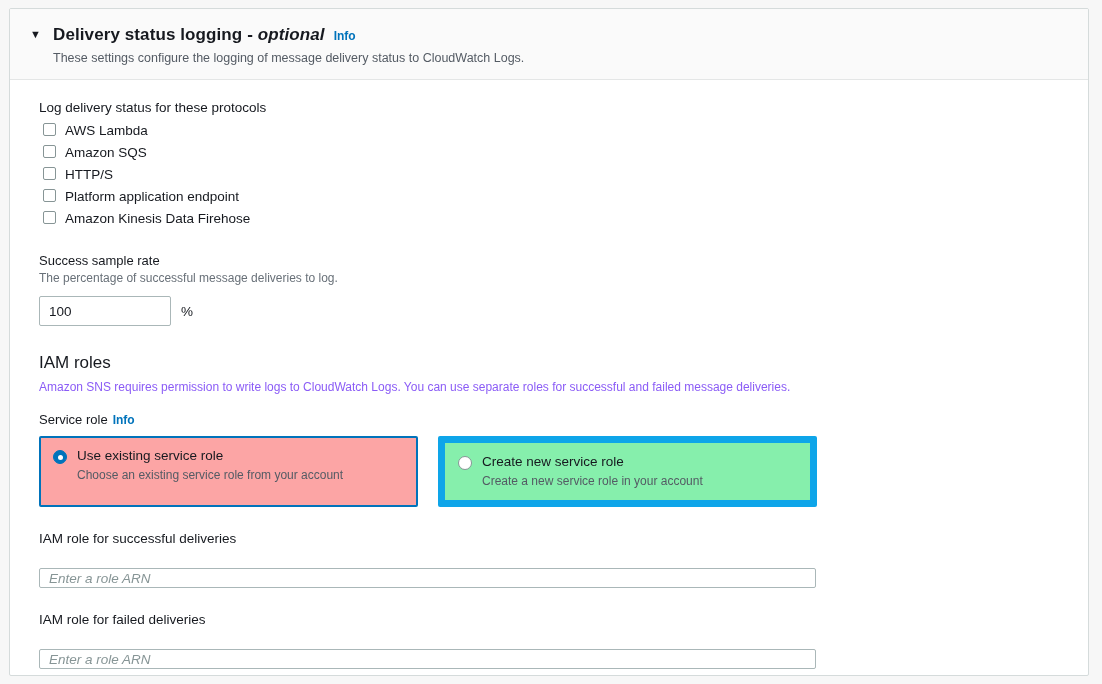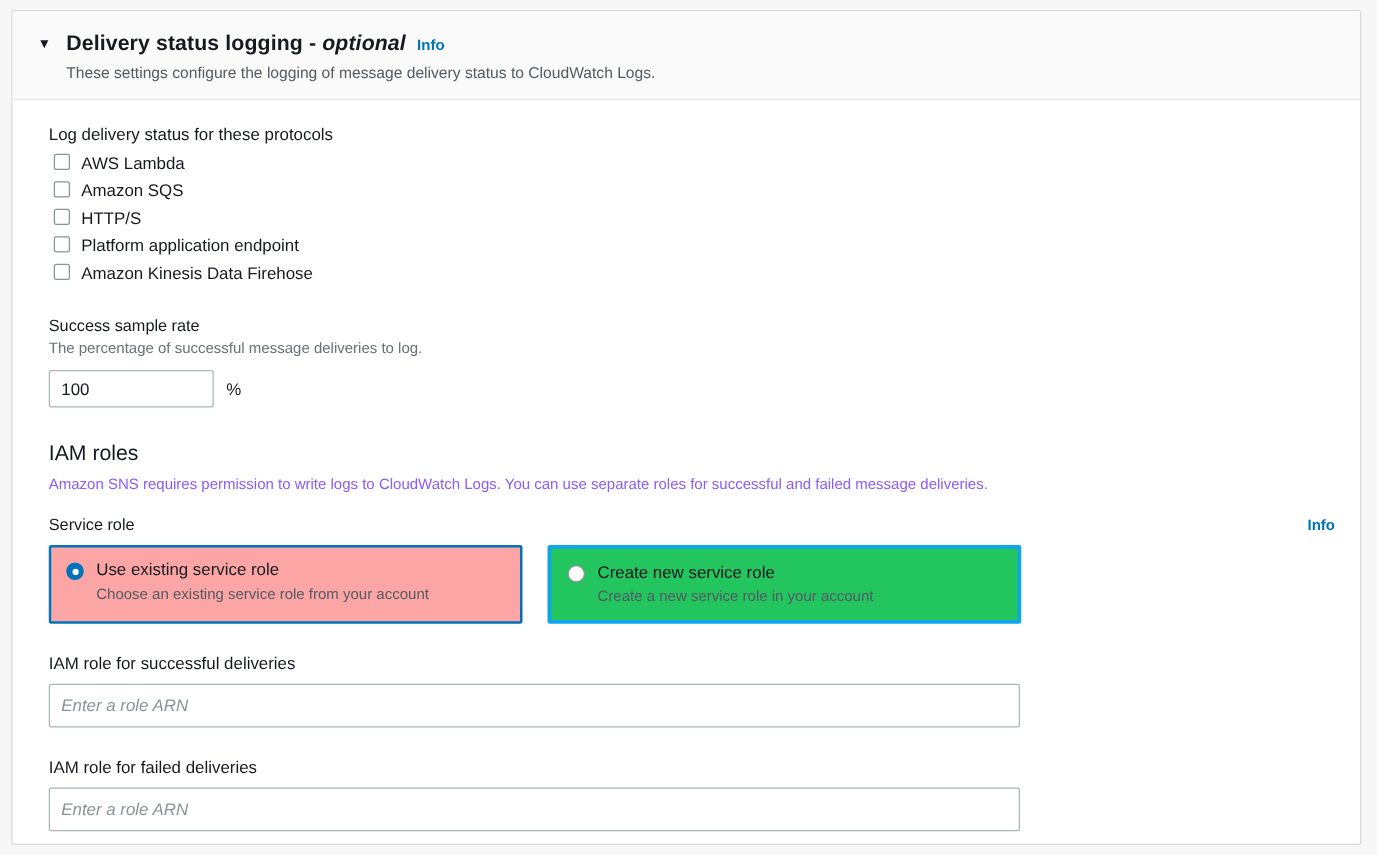--- a/index.html
+++ b/index.html
@@ -155,36 +155,35 @@
     font-weight: normal;
   }
   .iam-desc {
     font-size: 12px;
     color: #8b5cf6;
     margin-top: 7px;
   }
   .service-role-row {
     display: flex;
     align-items: baseline;
-    gap: 19px;
+    gap: 5px;
     margin-top: 18px;
-    justify-content: space-between;
   }
   .radio-tiles {
     display: flex;
     gap: 20px;
     margin-top: 9px;
   }
   .tile {
     width: 379px;
     box-sizing: border-box;
-    border: 3px solid #0ea5e9;
+    border: 7px solid #0ea5e9;
     border-radius: 2px;
     padding: 11px 13px 12px 13px;
-    background: #22c55e;
+    background: #86efac;
     display: flex;
     gap: 10px;
     align-items: flex-start;
     cursor: pointer;
   }
   .tile.selected {
     border: 2px solid #0073bb;
     background: #fca5a5;
     padding: 10px 12px 11px 12px;
   }
@@ -223,21 +222,22 @@
     margin-top: 5px;
   }
   .arn-block {
     margin-top: 24px;
   }
   .arn-block .field-label {
     margin-bottom: 9px;
   }
   .arn-input {
     width: 777px;
-    height: 35px;
+    height: 20px;
+    margin-top: 13px;
   }
 </style>
 </head>
 <body>
 
 <div id="root">
   <div class="panel">
 
     <div class="panel-header">
       <div class="header-row">

